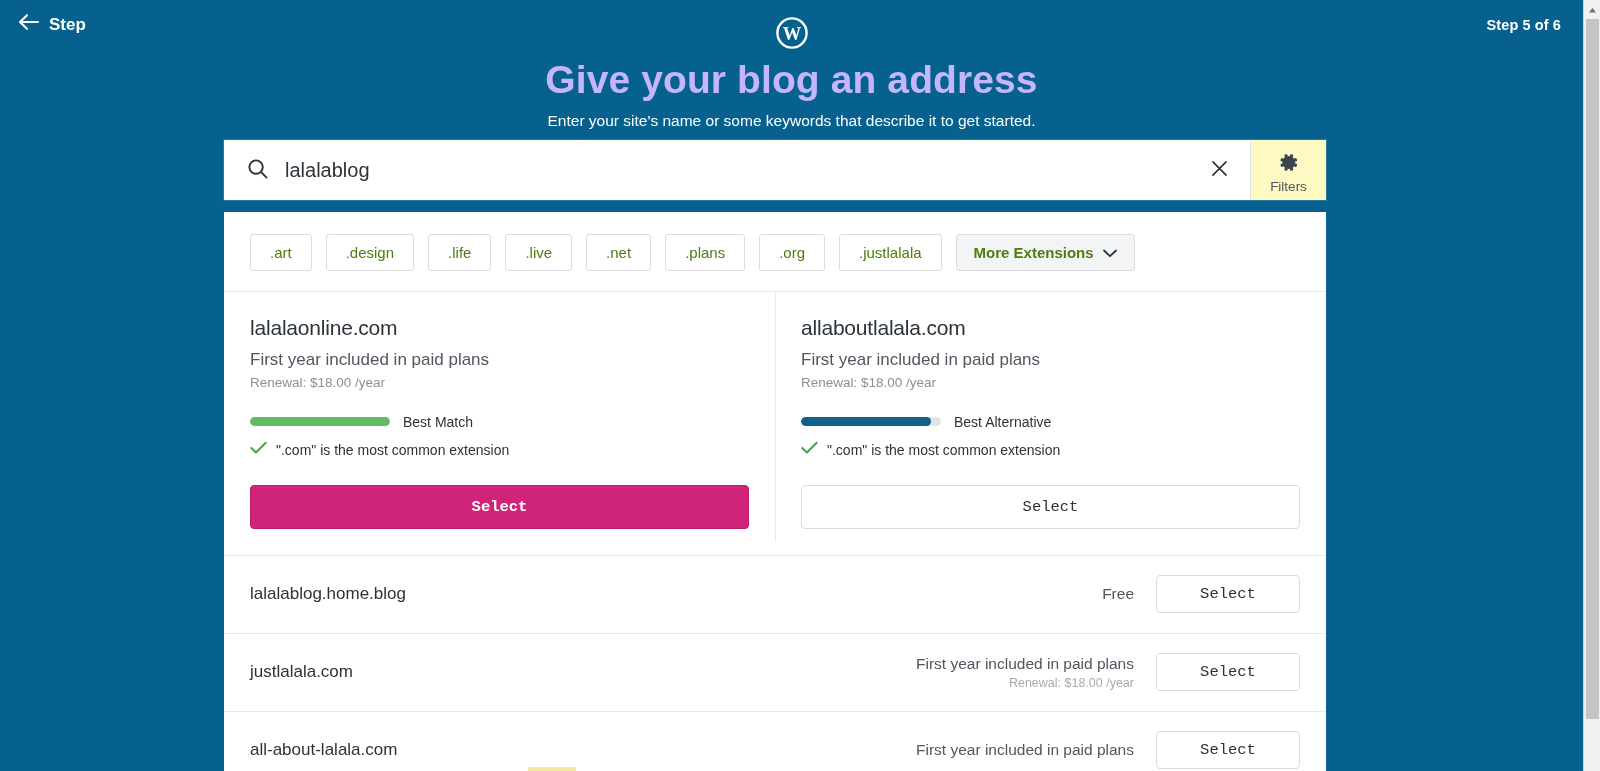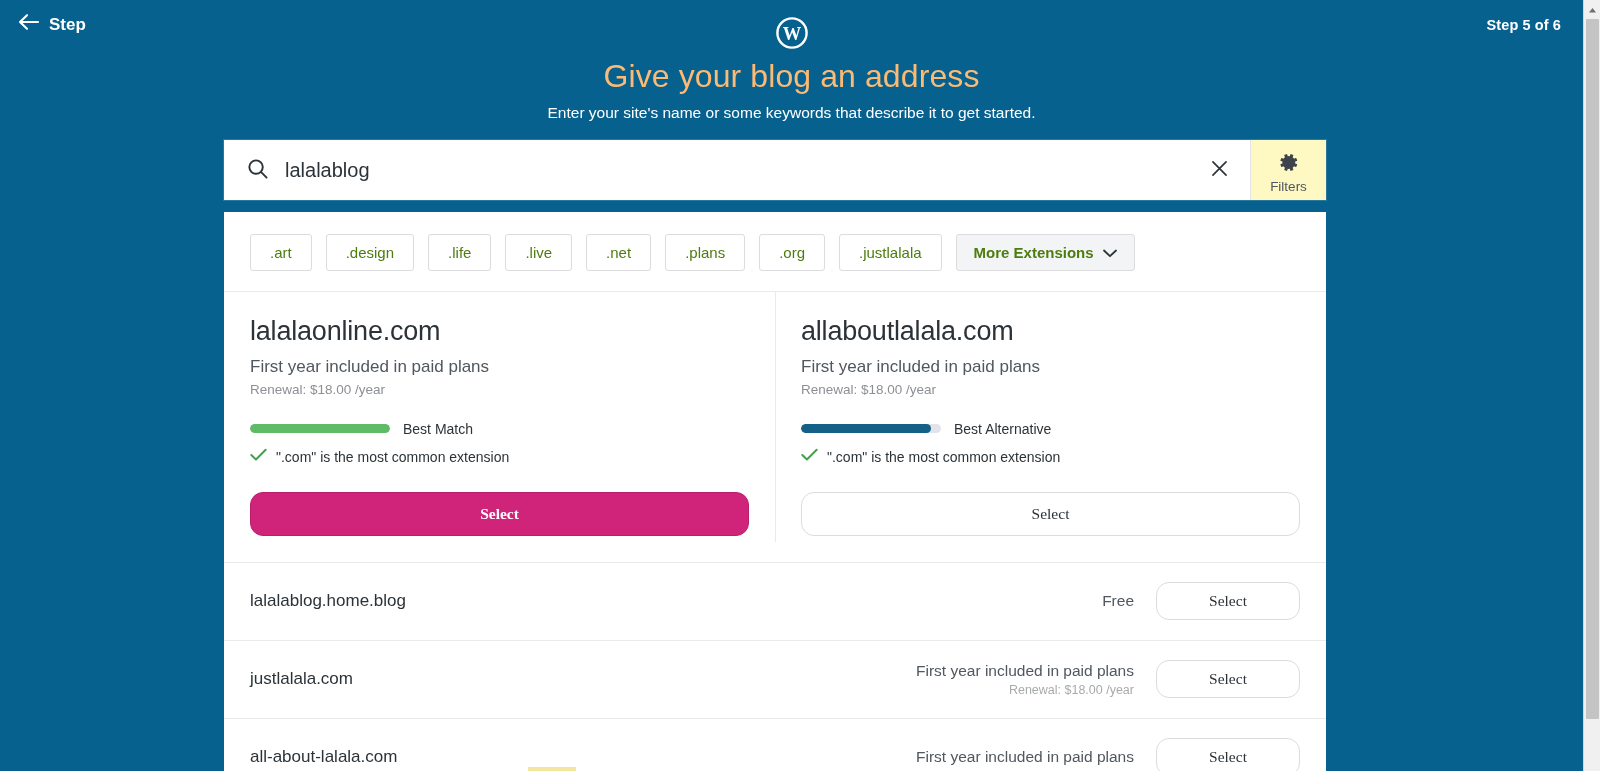--- a/index.html
+++ b/index.html
@@ -39,21 +39,21 @@
   
   .wp-logo {
     position: absolute; left: 50%; top: 17px;
     transform: translateX(-50%);
     width: 32px; height: 32px;
   }
 
   
   .hero { position: absolute; left: 0; top: 58px; width: 1583px; text-align: center; }
   .hero h1 {
-    color: #fdba74; font-size: 32px; font-weight: 400;
+    color: #c4b5fd; font-size: 39px; font-weight: 700;
     letter-spacing: .1px; line-height: 1.15;
   }
   .hero p {
     color: #ffffff; font-size: 15.5px; font-weight: 400;
     margin-top: 9px;
   }
 
   
   .search-wrap {
     position: absolute; left: 224px; top: 140px;
@@ -124,21 +124,21 @@
   }
   .fcard {
     width: 551px; padding: 24px 26px 26px 26px;
     position: relative;
   }
   .fcard + .fcard::before {
     content: ""; position: absolute; left: 0; top: 0;
     width: 1px; height: 250px; background: #e8eaec;
   }
   .fcard h2 {
-    font-size: 27px; font-weight: 400; color: #2c3338;
+    font-size: 21px; font-weight: 400; color: #2c3338;
     line-height: 1.18; letter-spacing: -.2px;
   }
   .fcard .plan {
     margin-top: 9px; font-size: 17px; color: #50575e;
   }
   .fcard .renewal {
     margin-top: 5px; font-size: 13.5px; color: #8c8f94;
   }
   .meter-row {
     margin-top: 24px; display: flex; align-items: center; gap: 13px;
@@ -148,22 +148,22 @@
     background: #e2e4e7; overflow: hidden;
   }
   .meter > i { display: block; height: 100%; border-radius: 5px; }
   .meter-label { font-size: 14px; color: #2c3338; }
   .note-row {
     margin-top: 11px; display: flex; align-items: center; gap: 9px;
   }
   .note-text { font-size: 14px; color: #2c3338; }
   .select-btn {
     margin-top: 26px; display: block; width: 100%; height: 44px;
-    border-radius: 13px; cursor: pointer;
-    font-family: Liberation Serif, serif;
+    border-radius: 4px; cursor: pointer;
+    font-family: Liberation Mono, monospace;
     font-size: 15.5px; font-weight: 700;
   }
   .select-btn.primary {
     background: #d0237a; border: 1px solid #b81e6b; color: #ffffff;
   }
   .select-btn.secondary {
     background: #ffffff; border: 1px solid #dcdcde; color: #2c3338;
     font-weight: 400;
   }
 

